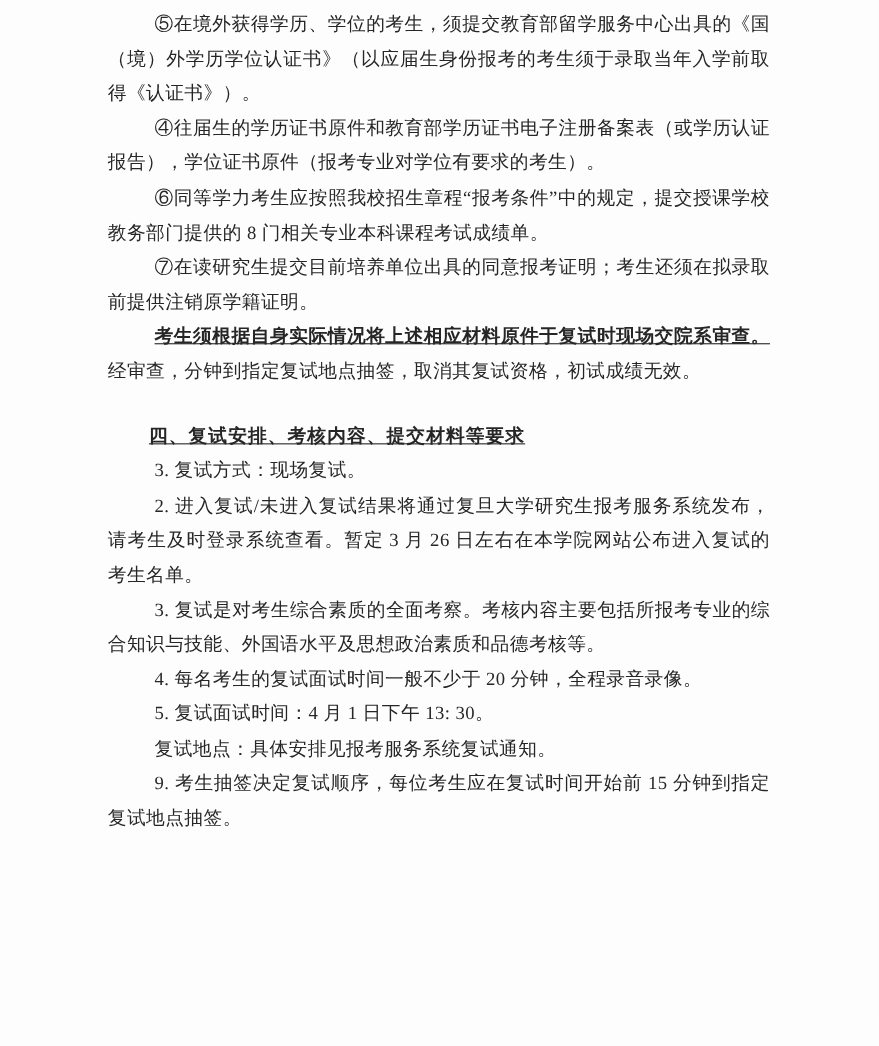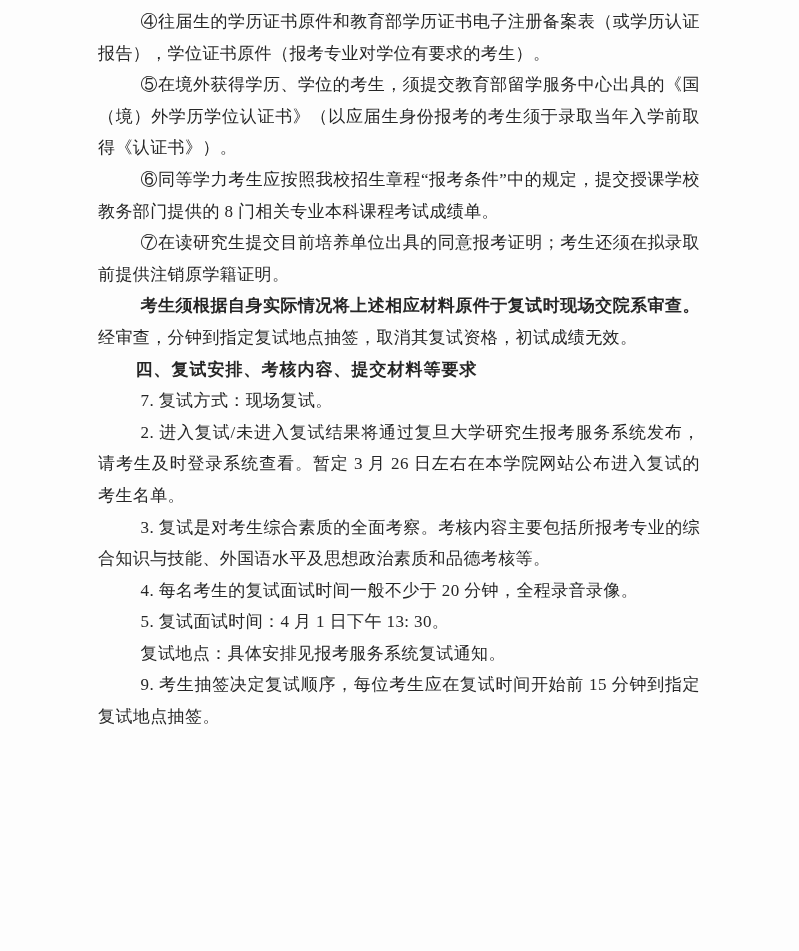--- a/index.html
+++ b/index.html
@@ -28,45 +28,47 @@
     line-height: 31.6px;
     text-align: justify;
     text-indent: 2.5em;
     letter-spacing: 0.4px;
   }
   .para.heading {
     font-family: "Liberation Sans", "DejaVu Sans", sans-serif;
     font-weight: 700;
     text-indent: 2.2em;
     letter-spacing: 1px;
+    margin-top: 27px;
   }
   .run-normal {
     font-weight: 400;
   }
   .run-bold {
     font-weight: 700;
+    text-decoration: underline;
   }
   .run-bold-underline {
     font-weight: 700;
     text-decoration: underline;
     text-underline-offset: 3px;
   }
 </style>
 </head>
 <body>
 
 <div class="page">
   <div class="doc-body">
+      <p class="para"><span class="run-normal">⑤在境外获得学历、学位的考生，须提交教育部留学服务中心出具的《国（境）外学历学位认证书》（以应届生身份报考的考生须于录取当年入学前取得《认证书》）。</span></p>
       <p class="para"><span class="run-normal">④往届生的学历证书原件和教育部学历证书电子注册备案表（或学历认证报告），学位证书原件（报考专业对学位有要求的考生）。</span></p>
-      <p class="para"><span class="run-normal">⑤在境外获得学历、学位的考生，须提交教育部留学服务中心出具的《国（境）外学历学位认证书》（以应届生身份报考的考生须于录取当年入学前取得《认证书》）。</span></p>
       <p class="para"><span class="run-normal">⑥同等学力考生应按照我校招生章程“报考条件”中的规定，提交授课学校教务部门提供的 8 门相关专业本科课程考试成绩单。</span></p>
       <p class="para"><span class="run-normal">⑦在读研究生提交目前培养单位出具的同意报考证明；考生还须在拟录取前提供注销原学籍证明。</span></p>
       <p class="para"><span class="run-bold">考生须根据自身实际情况将上述相应材料原件于复试时现场交院系审查。</span><span class="run-normal">经审查，分钟到指定复试地点抽签，取消其复试资格，初试成绩无效。</span></p>
       <p class="para heading"><span class="run-bold">四、复试安排、考核内容、提交材料等要求</span></p>
-      <p class="para"><span class="run-normal">7. 复试方式：现场复试。</span></p>
+      <p class="para"><span class="run-normal">3. 复试方式：现场复试。</span></p>
       <p class="para"><span class="run-normal">2. 进入复试/未进入复试结果将通过复旦大学研究生报考服务系统发布，请考生及时登录系统查看。暂定 3 月 26 日左右在本学院网站公布进入复试的考生名单。</span></p>
       <p class="para"><span class="run-normal">3. 复试是对考生综合素质的全面考察。考核内容主要包括所报考专业的综合知识与技能、外国语水平及思想政治素质和品德考核等。</span></p>
       <p class="para"><span class="run-normal">4. 每名考生的复试面试时间一般不少于 20 分钟，全程录音录像。</span></p>
       <p class="para"><span class="run-normal">5. 复试面试时间：4 月 1 日下午 13: 30。</span></p>
       <p class="para"><span class="run-normal">复试地点：具体安排见报考服务系统复试通知。</span></p>
       <p class="para"><span class="run-normal">9. 考生抽签决定复试顺序，每位考生应在复试时间开始前 15 分钟到指定复试地点抽签。</span></p>
     </div>
 </div>
 
 </body></html>

